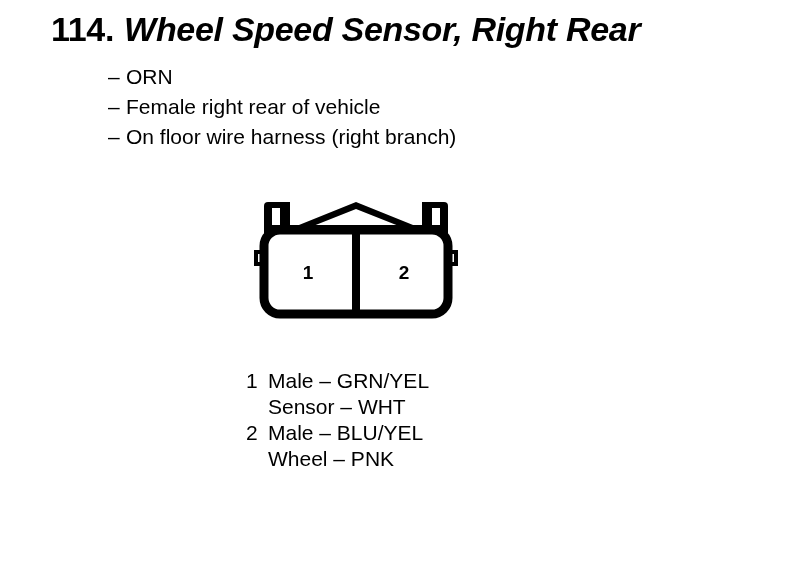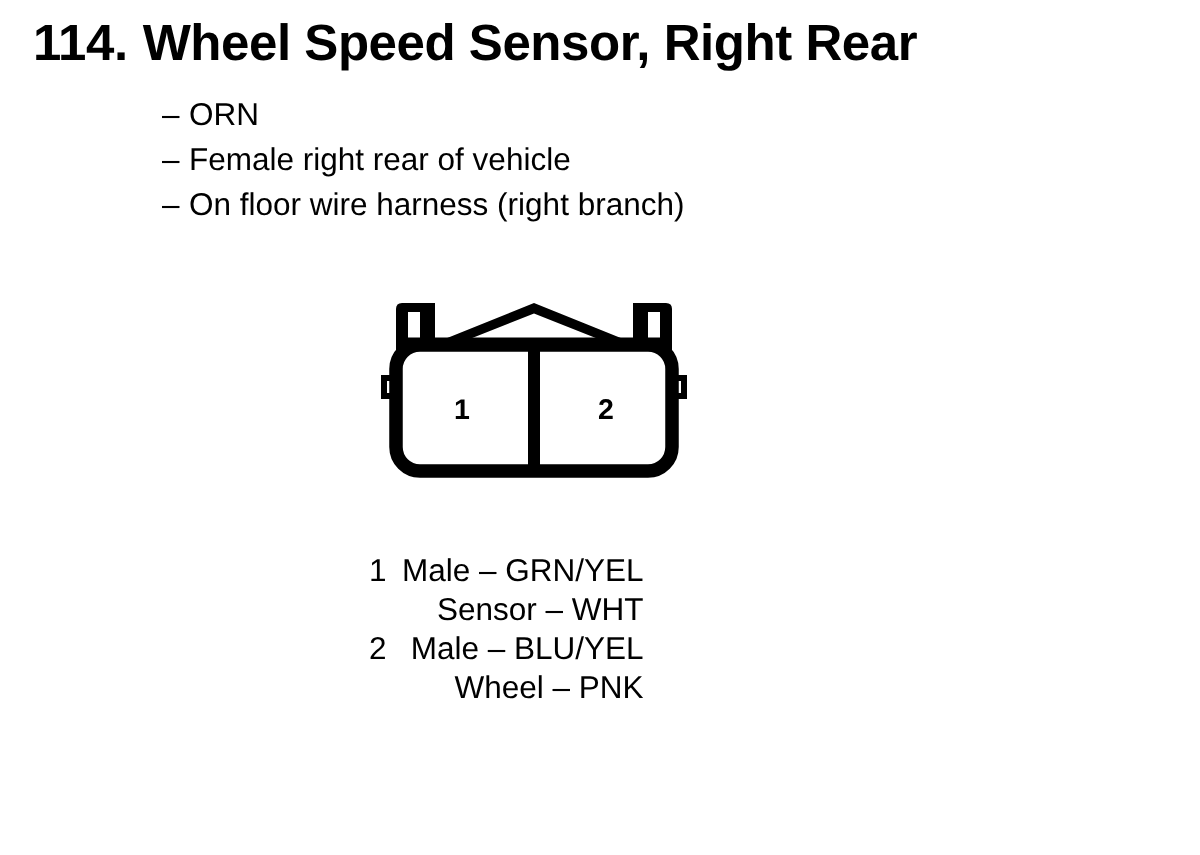--- a/index.html
+++ b/index.html
@@ -25,23 +25,25 @@
     top: 12px;
     font-size: 34px;
     font-weight: bold;
     letter-spacing: -0.3px;
     white-space: nowrap;
     line-height: 1.05;
   }
   .title-number {
     display: inline-block;
     margin-right: 10px;
+    margin-left: 29px;
   }
   .title-text {
     display: inline-block;
+    font-style: italic;
   }
 
   
   .desc-list {
     position: absolute;
     left: 108px;
     top: 62px;
     font-size: 21px;
     line-height: 30px;
     font-weight: normal;
@@ -95,21 +97,20 @@
     top: 0;
     width: 14px;
     text-align: left;
   }
   .pin-entry-lines {
     display: block;
   }
   .pin-line {
     display: block;
     white-space: nowrap;
-    text-align: right;
   }
 </style>
 </head>
 <body>
 
 <div class="page-title">
   <span class="title-number">114.</span><span class="title-text">Wheel Speed Sensor, Right Rear</span>
 </div>
 
 <div class="desc-list">

